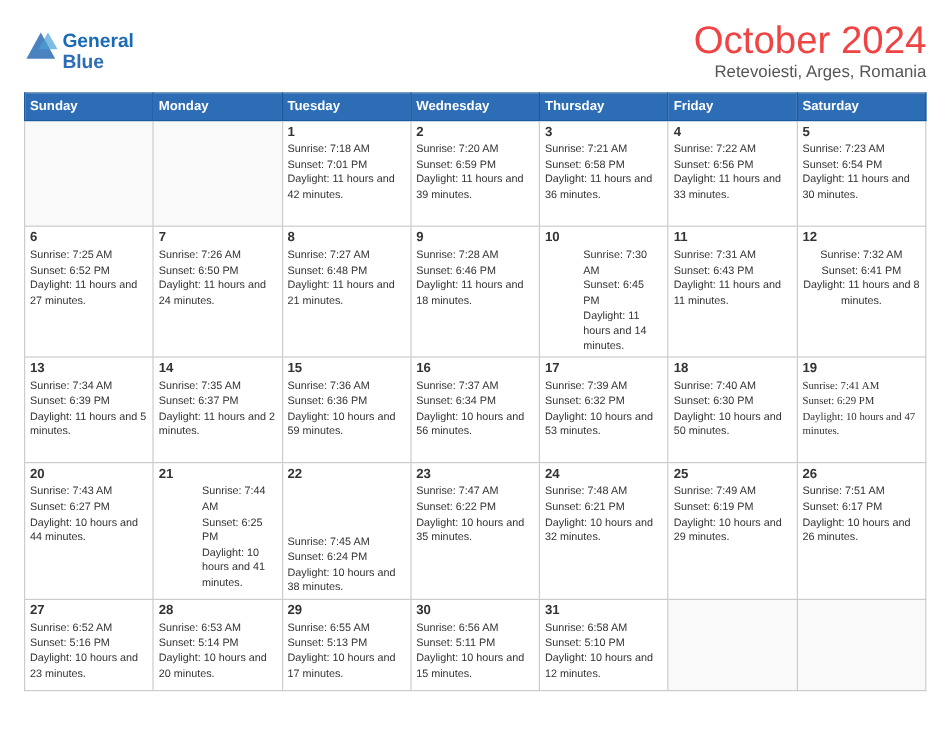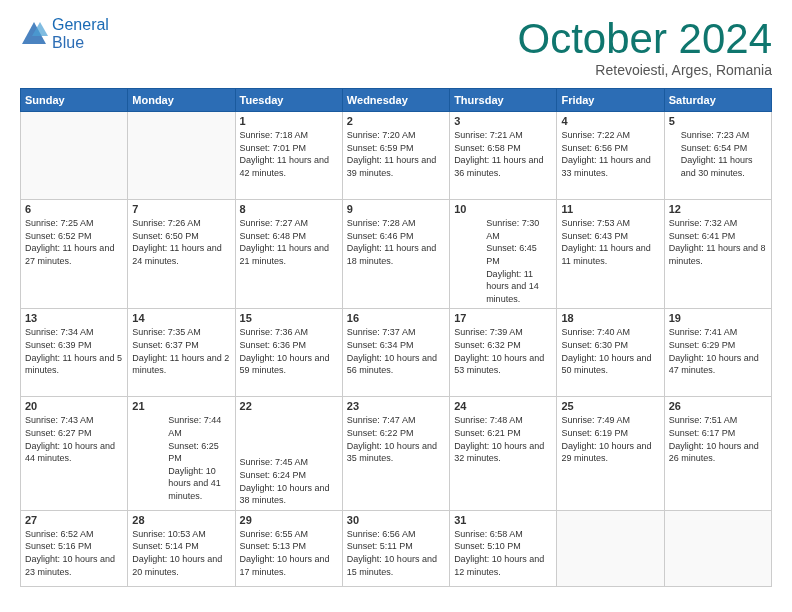--- a/index.html
+++ b/index.html
@@ -23,38 +23,39 @@
       align-items: flex-start;
       margin-bottom: 10px;
     }
     .logo {
       display: flex;
       align-items: center;
       gap: 4px;
     }
     .logo-text {
       font-size: 16px;
-      font-weight: normal;
+      font-weight: bold;
       color: #333;
       line-height: 1.1;
+      margin-top: 10px;
     }
     .logo-text span {
       color: #1a6bb5;
     }
     .logo-icon {
       width: 28px;
       height: 28px;
     }
     .title-block {
       text-align: right;
     }
     .title-main {
-      font-size: 42px;
+      font-size: 32px;
       font-weight: 300;
-      color: #0f766e;
+      color: #ef4444;
       line-height: 1.1;
       margin-left: 31px;
     }
     .title-sub {
       font-size: 14px;
       color: #555;
     }
     table {
       width: 100%;
       border-collapse: collapse;
@@ -154,21 +155,21 @@
 Daylight: 11 hours and 36 minutes.</div>
           </td>
           <td class="day-cell">
             <span class="day-num">4</span>
             <div class="day-info" style="white-space: pre-line;">Sunrise: 7:22 AM
 Sunset: 6:56 PM
 Daylight: 11 hours and 33 minutes.</div>
           </td>
           <td class="day-cell">
             <span class="day-num">5</span>
-            <div class="day-info" style="white-space: pre-line; margin-left: 12px;">Sunrise: 7:23 AM
+            <div class="day-info" style="white-space: pre-line;">Sunrise: 7:23 AM
 Sunset: 6:54 PM
 Daylight: 11 hours and 30 minutes.</div>
           </td>
         </tr>
         <tr>
           <td class="day-cell">
             <span class="day-num">6</span>
             <div class="day-info" style="white-space: pre-line;">Sunrise: 7:25 AM
 Sunset: 6:52 PM
 Daylight: 11 hours and 27 minutes.</div>
@@ -192,27 +193,27 @@
 Daylight: 11 hours and 18 minutes.</div>
           </td>
           <td class="day-cell">
             <span class="day-num">10</span>
             <div class="day-info" style="white-space: pre-line; margin-left: 32px;">Sunrise: 7:30 AM
 Sunset: 6:45 PM
 Daylight: 11 hours and 14 minutes.</div>
           </td>
           <td class="day-cell">
             <span class="day-num">11</span>
-            <div class="day-info" style="white-space: pre-line;">Sunrise: 7:53 AM
+            <div class="day-info" style="white-space: pre-line;">Sunrise: 7:31 AM
 Sunset: 6:43 PM
 Daylight: 11 hours and 11 minutes.</div>
           </td>
           <td class="day-cell">
             <span class="day-num">12</span>
-            <div class="day-info" style="white-space: pre-line;">Sunrise: 7:32 AM
+            <div class="day-info" style="white-space: pre-line; text-align: center;">Sunrise: 7:32 AM
 Sunset: 6:41 PM
 Daylight: 11 hours and 8 minutes.</div>
           </td>
         </tr>
         <tr>
           <td class="day-cell">
             <span class="day-num">13</span>
             <div class="day-info" style="white-space: pre-line;">Sunrise: 7:34 AM
 Sunset: 6:39 PM
 Daylight: 11 hours and 5 minutes.</div>
@@ -242,21 +243,21 @@
 Daylight: 10 hours and 53 minutes.</div>
           </td>
           <td class="day-cell">
             <span class="day-num">18</span>
             <div class="day-info" style="white-space: pre-line;">Sunrise: 7:40 AM
 Sunset: 6:30 PM
 Daylight: 10 hours and 50 minutes.</div>
           </td>
           <td class="day-cell">
             <span class="day-num">19</span>
-            <div class="day-info" style="white-space: pre-line;">Sunrise: 7:41 AM
+            <div class="day-info" style="white-space: pre-line; font-family: Liberation Serif, serif;">Sunrise: 7:41 AM
 Sunset: 6:29 PM
 Daylight: 10 hours and 47 minutes.</div>
           </td>
         </tr>
         <tr>
           <td class="day-cell">
             <span class="day-num">20</span>
             <div class="day-info" style="white-space: pre-line;">Sunrise: 7:43 AM
 Sunset: 6:27 PM
 Daylight: 10 hours and 44 minutes.</div>
@@ -300,21 +301,21 @@
         </tr>
         <tr>
           <td class="day-cell">
             <span class="day-num">27</span>
             <div class="day-info" style="white-space: pre-line;">Sunrise: 6:52 AM
 Sunset: 5:16 PM
 Daylight: 10 hours and 23 minutes.</div>
           </td>
           <td class="day-cell">
             <span class="day-num">28</span>
-            <div class="day-info" style="white-space: pre-line;">Sunrise: 10:53 AM
+            <div class="day-info" style="white-space: pre-line;">Sunrise: 6:53 AM
 Sunset: 5:14 PM
 Daylight: 10 hours and 20 minutes.</div>
           </td>
           <td class="day-cell">
             <span class="day-num">29</span>
             <div class="day-info" style="white-space: pre-line;">Sunrise: 6:55 AM
 Sunset: 5:13 PM
 Daylight: 10 hours and 17 minutes.</div>
           </td>
           <td class="day-cell">

